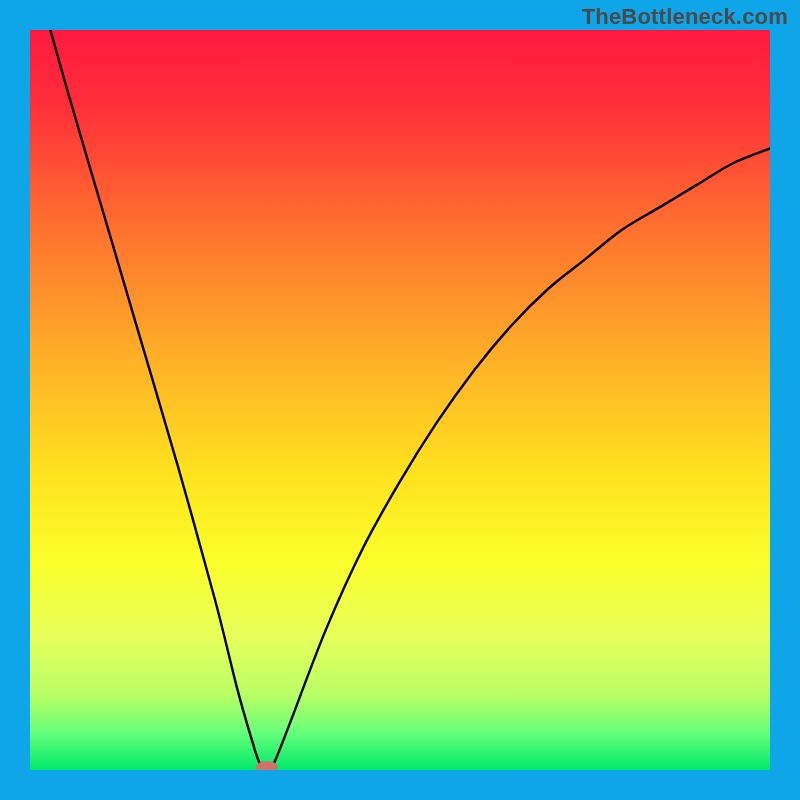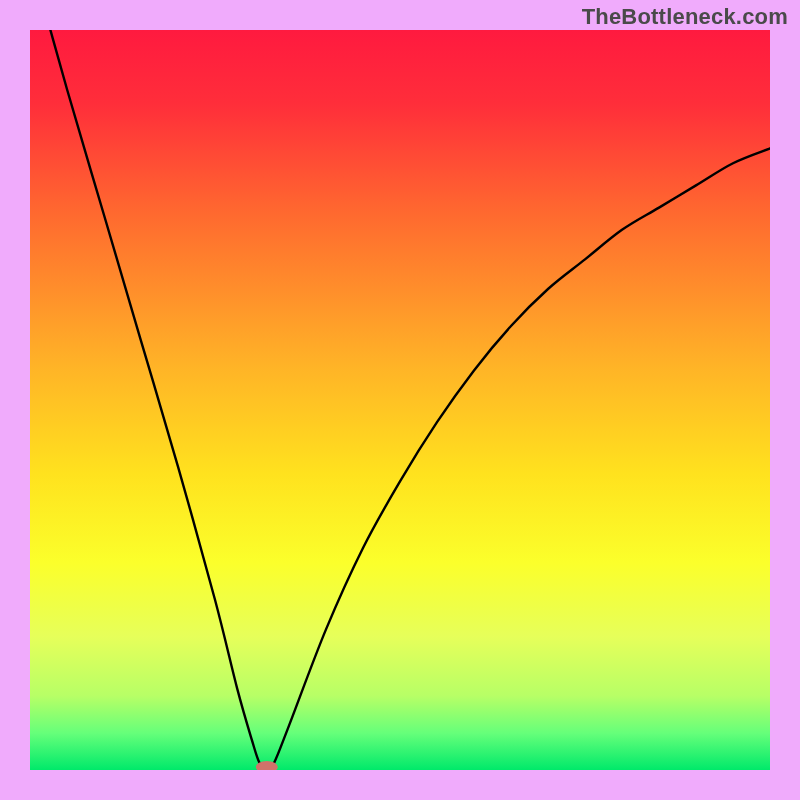--- a/index.html
+++ b/index.html
@@ -8,21 +8,21 @@
     width: 800px;
     height: 800px;
     background: #000;
     overflow: hidden;
     font-family: Arial, Helvetica, sans-serif;
   }
   .frame {
     position: relative;
     width: 800px;
     height: 800px;
-    background: #f0abfc;
+    background: #0ea5e9;
   }
   .watermark {
     position: absolute;
     top: 4px;
     right: 12px;
     color: #4a4a4a;
     font-size: 22px;
     font-weight: 600;
     letter-spacing: 0.2px;
   }

